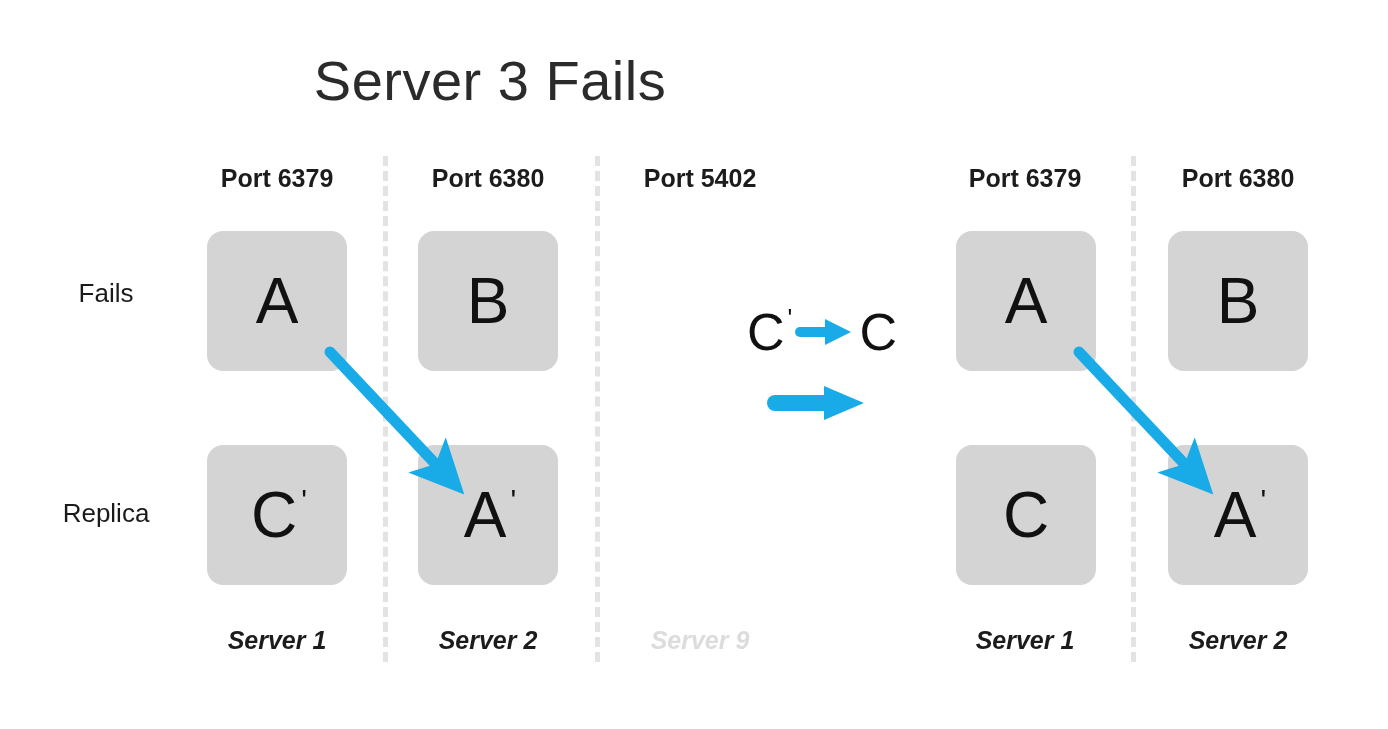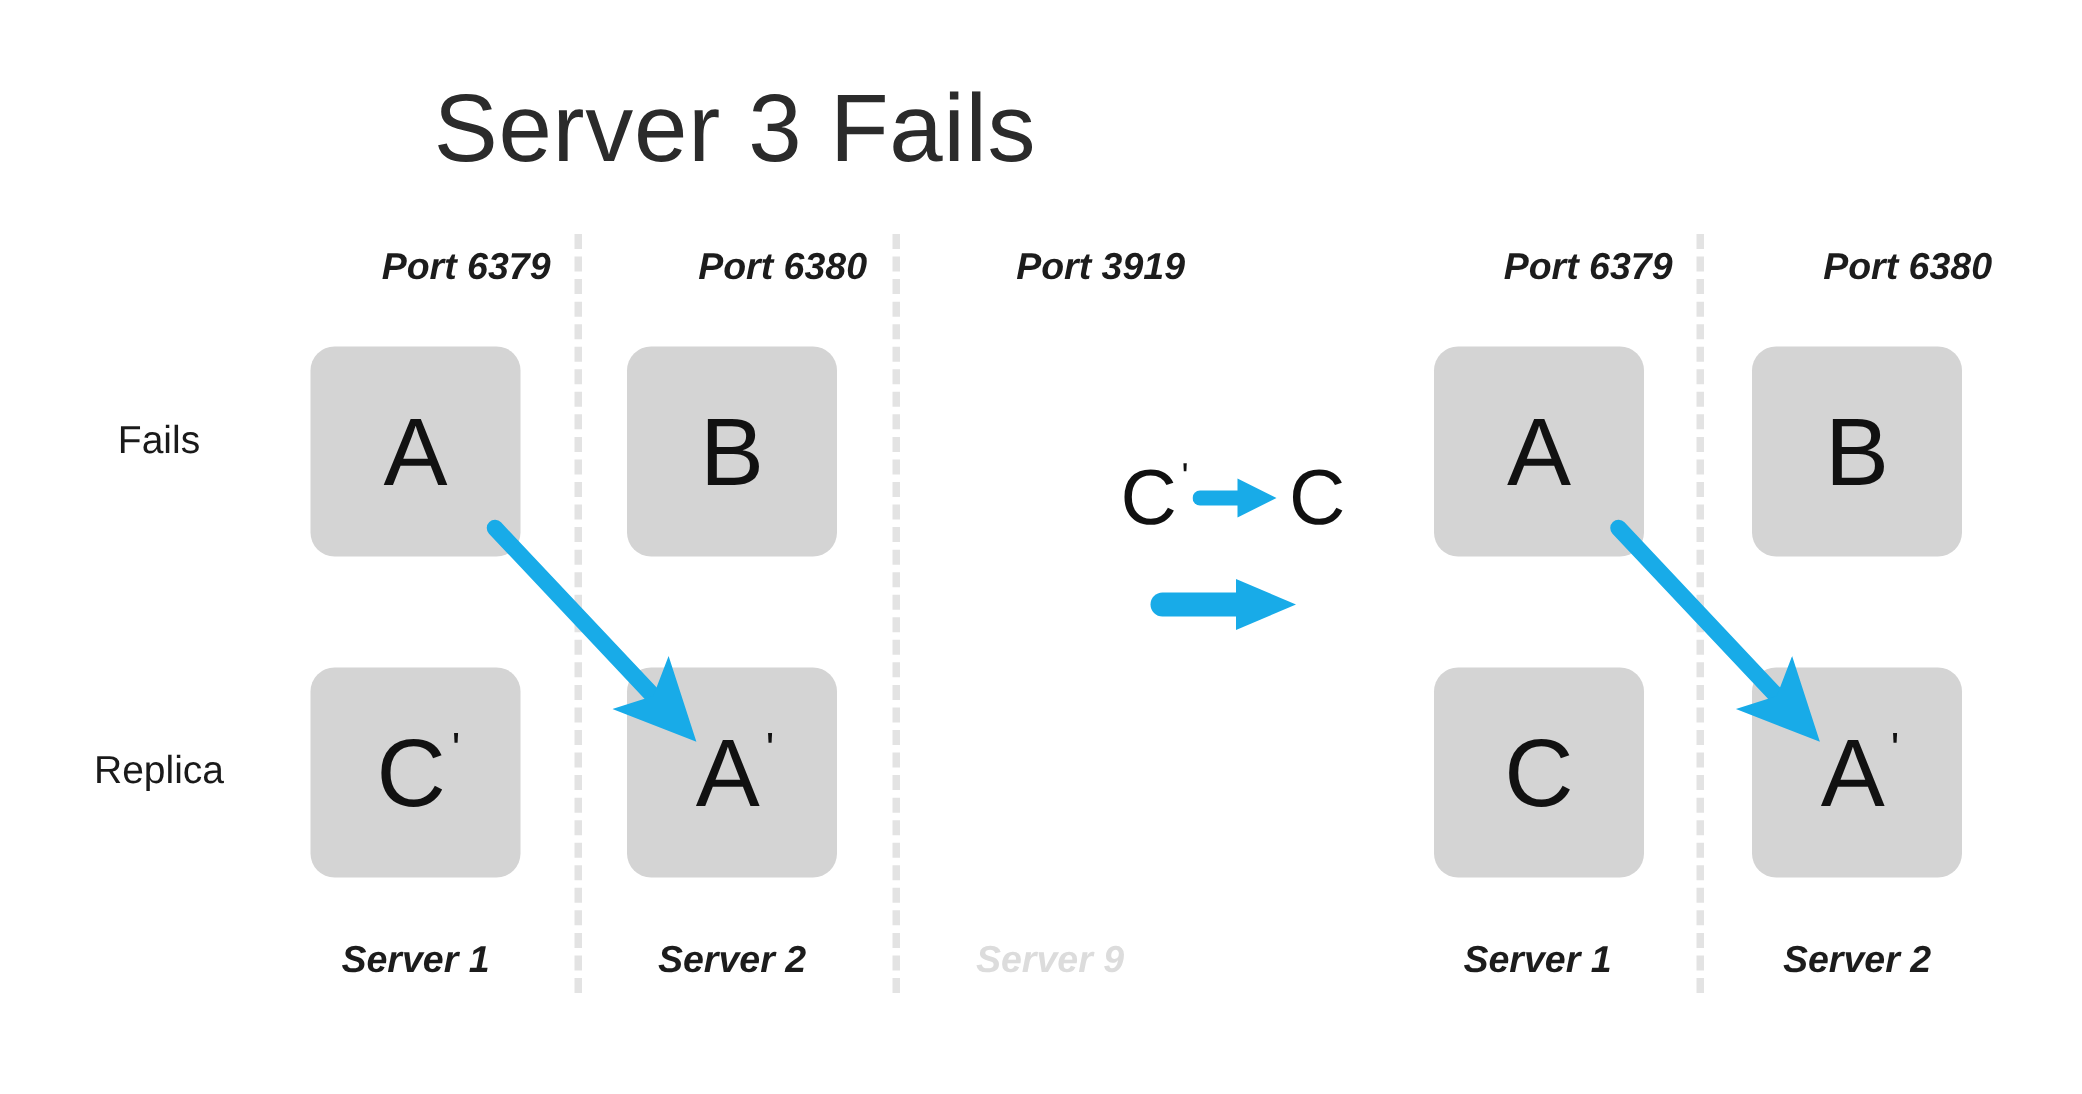--- a/index.html
+++ b/index.html
@@ -17,21 +17,21 @@
     -webkit-font-smoothing: antialiased;
   }
 
   
   .title {
     position: absolute;
     left: 0;
     top: 48px;
     width: 980px;
     text-align: center;
-    font-size: 64px;
+    font-size: 56px;
     font-weight: 400;
     color: #2b2b2b;
     letter-spacing: 0.5px;
     white-space: nowrap;
   }
 
   
   .row-label {
     position: absolute;
     font-size: 26px;
@@ -42,26 +42,25 @@
     left: 16px;
   }
   .row-label.master  { top: 278px; }
   .row-label.replica { top: 498px; }
 
   
   .port-label {
     position: absolute;
     top: 164px;
     width: 180px;
-    text-align: right;
+    text-align: center;
     font-size: 25px;
     font-weight: 700;
     color: #1c1c1c;
     white-space: nowrap;
-    font-style: italic;
   }
 
   
   .server-label {
     position: absolute;
     top: 626px;
     width: 180px;
     text-align: center;
     font-size: 25px;
     font-weight: 700;
@@ -149,21 +148,21 @@
 </head>
 <body>
 
 <div class="title">Server 3 Fails</div>
 
 <div class="row-label master">Fails</div>
 <div class="row-label replica">Replica</div>
 
 <div class="port-label" style="left:187px;">Port 6379</div>
 <div class="port-label" style="left:398px;">Port 6380</div>
-<div class="port-label" style="left:610px;">Port 3919</div>
+<div class="port-label" style="left:610px;">Port 5402</div>
 
 <div class="port-label" style="left:935px;">Port 6379</div>
 <div class="port-label" style="left:1148px;">Port 6380</div>
 
 <div class="divider" style="left:383px;"></div>
 <div class="divider" style="left:595px;"></div>
 <div class="divider" style="left:1131px;"></div>
 
 <div class="node" style="left:207px; top:231px;">
   <span class="glyph">

